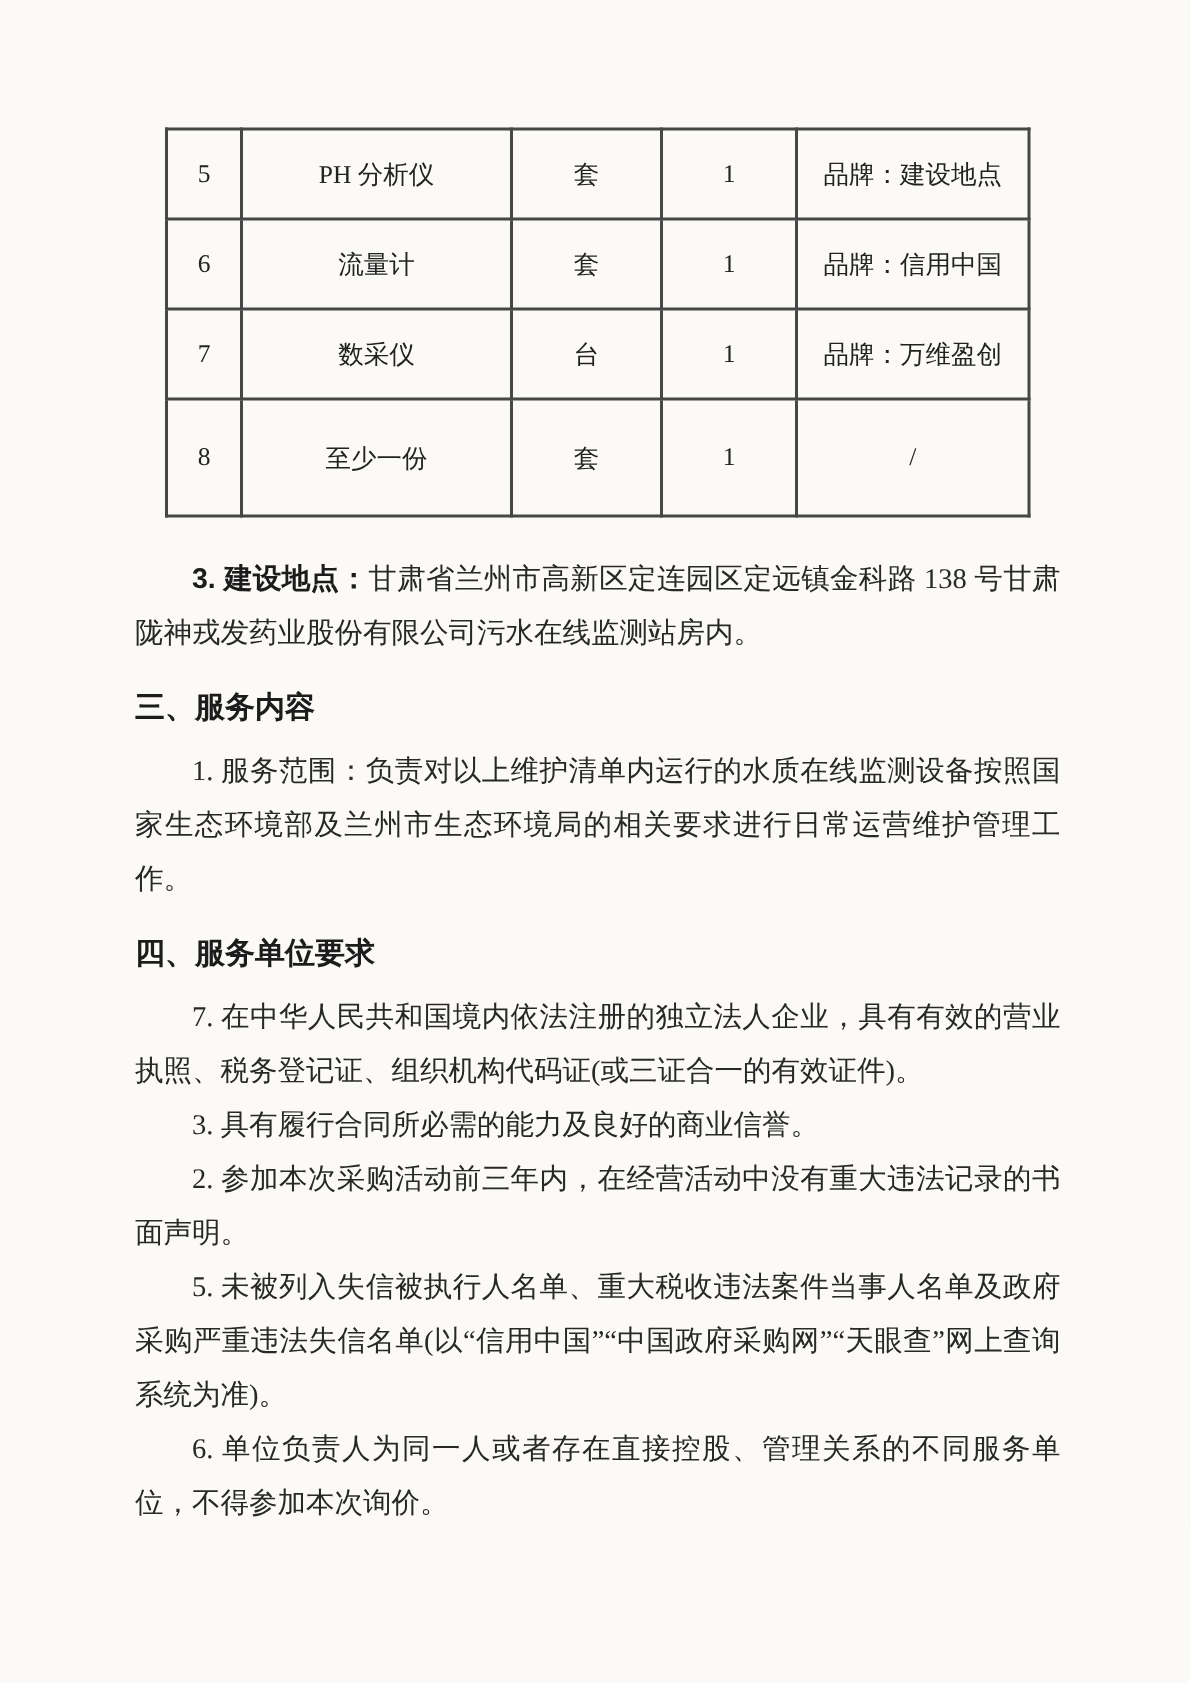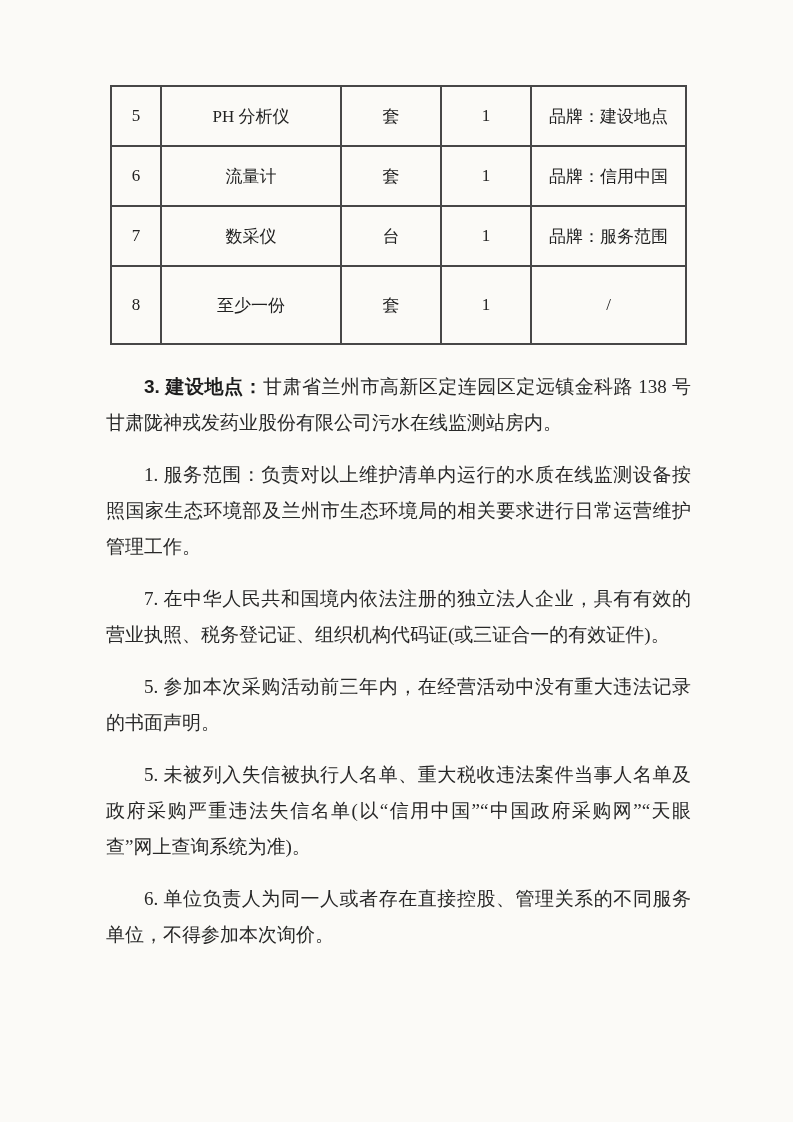--- a/index.html
+++ b/index.html
@@ -27,21 +27,21 @@
     vertical-align:middle;
     font-size:17px;
     color:#222;
     overflow:hidden;
     white-space:nowrap;
   }
   table.equip tr{height:60px;}
   table.equip tr:last-child{height:78px;}
   .content{margin-top:24px;}
   .content p{
-    margin:16px;
+    margin:0;
     font-size:19px;
     line-height:36px;
     text-align:justify;
     text-indent:2em;
     color:#282828;
   }
   .content h3{
     font-family:"Liberation Sans","DejaVu Sans",sans-serif;
     font-size:20px;
     font-weight:bold;
@@ -80,33 +80,36 @@
           <td>流量计</td>
           <td>套</td>
           <td>1</td>
           <td>品牌：信用中国</td>
         </tr>
         <tr>
           <td>7</td>
           <td>数采仪</td>
           <td>台</td>
           <td>1</td>
-          <td>品牌：服务范围</td>
+          <td>品牌：万维盈创</td>
         </tr>
         <tr>
           <td>8</td>
           <td>至少一份</td>
           <td>套</td>
           <td>1</td>
           <td>/</td>
         </tr>
       </tbody>
   </table>
 
   <div class="content">
       <p><b>3. 建设地点：</b>甘肃省兰州市高新区定连园区定远镇金科路 138 号甘肃陇神戎发药业股份有限公司污水在线监测站房内。</p>
+      <h3>三、服务内容</h3>
       <p>1. 服务范围：负责对以上维护清单内运行的水质在线监测设备按照国家生态环境部及兰州市生态环境局的相关要求进行日常运营维护管理工作。</p>
+      <h3>四、服务单位要求</h3>
       <p>7. 在中华人民共和国境内依法注册的独立法人企业，具有有效的营业执照、税务登记证、组织机构代码证(或三证合一的有效证件)。</p>
-      <p>5. 参加本次采购活动前三年内，在经营活动中没有重大违法记录的书面声明。</p>
+      <p>3. 具有履行合同所必需的能力及良好的商业信誉。</p>
+      <p>2. 参加本次采购活动前三年内，在经营活动中没有重大违法记录的书面声明。</p>
       <p>5. 未被列入失信被执行人名单、重大税收违法案件当事人名单及政府采购严重违法失信名单(以“信用中国”“中国政府采购网”“天眼查”网上查询系统为准)。</p>
       <p>6. 单位负责人为同一人或者存在直接控股、管理关系的不同服务单位，不得参加本次询价。</p>
     </div>
 </div>
 
 </body></html>

